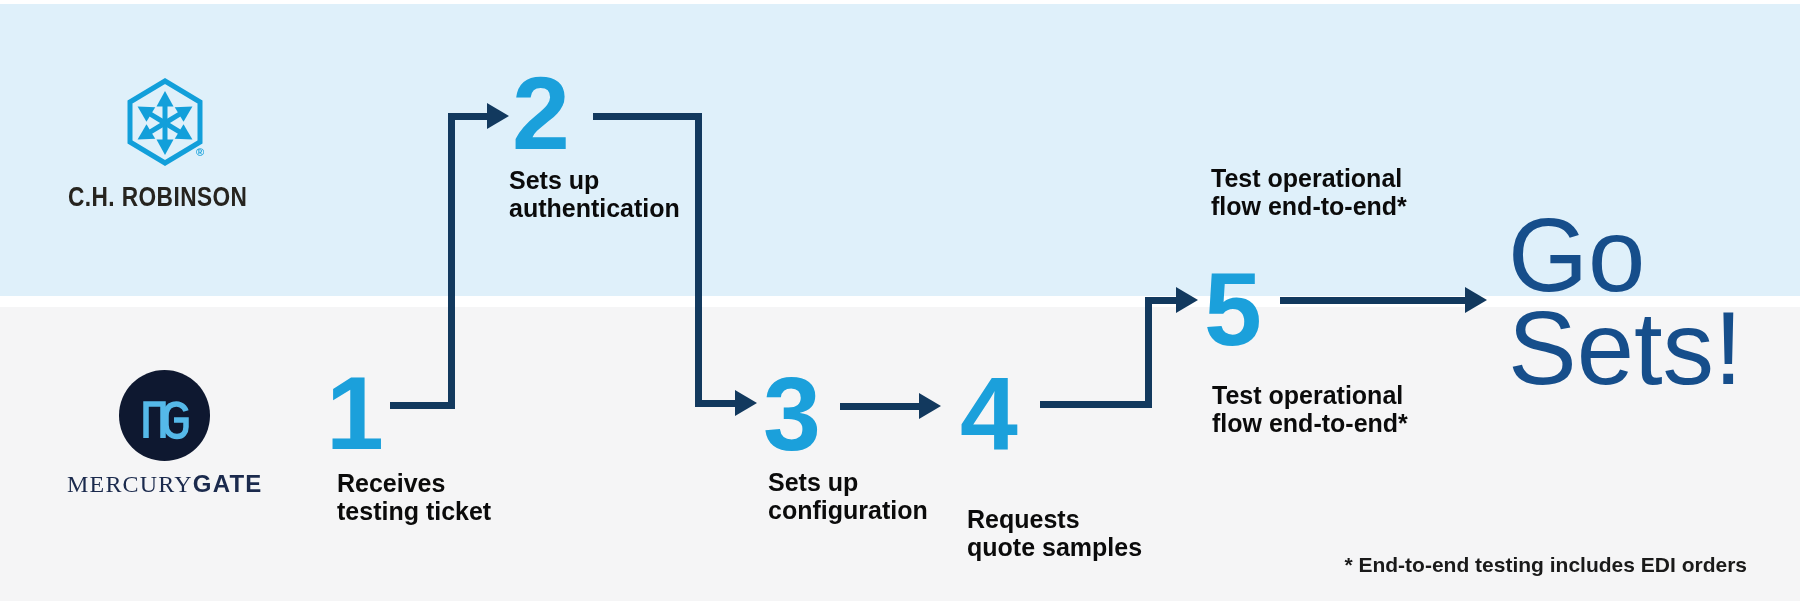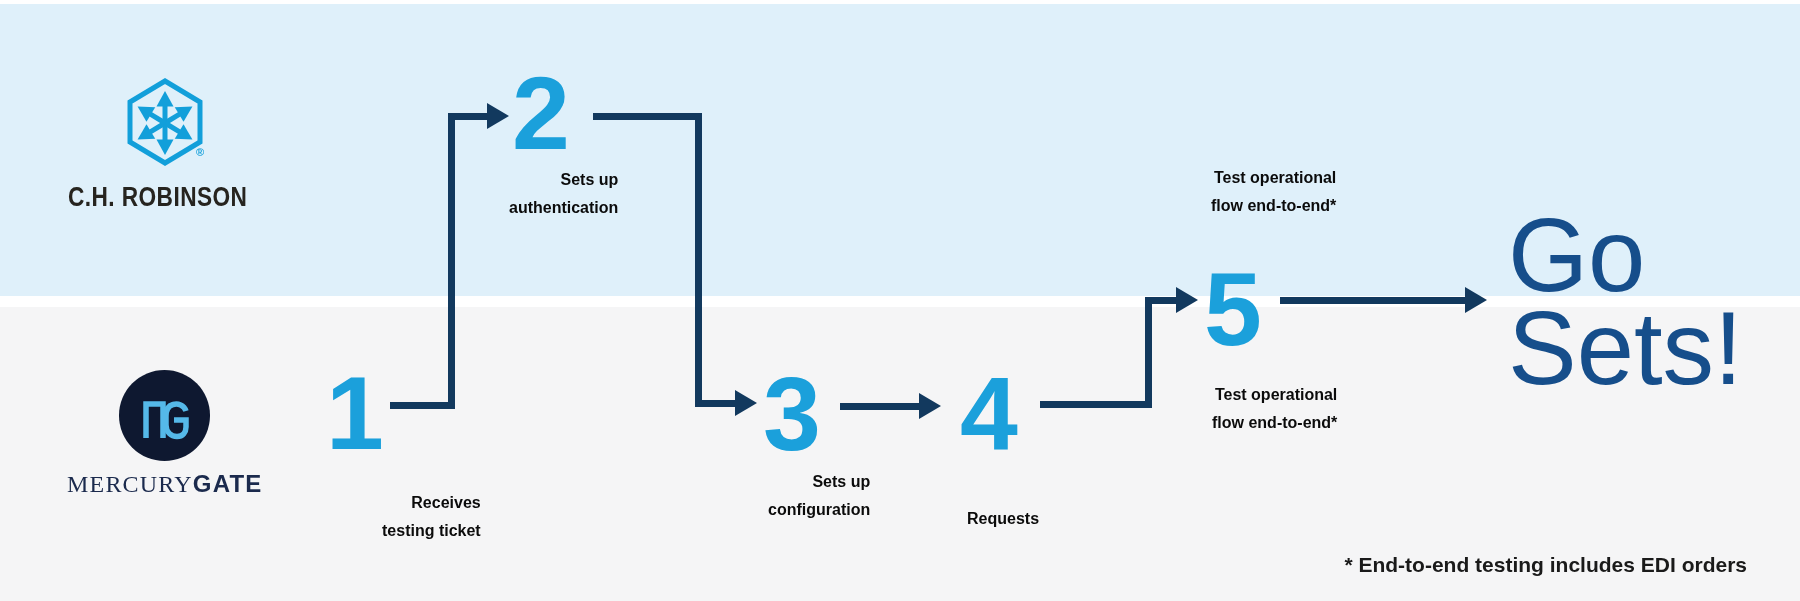--- a/index.html
+++ b/index.html
@@ -19,21 +19,21 @@
   .band-sep{top:296px; height:11px; background:var(--separator);}
   .band-bottom{top:307px; height:294px; background:var(--band-bottom);}
 
   .seg{position:absolute; background:var(--connector);}
   .arr{position:absolute; width:0; height:0;
        border-top:13px solid transparent; border-bottom:13px solid transparent;
        border-left:22px solid var(--connector);}
 
   .num{position:absolute; font-size:104px; line-height:104px; font-weight:700;
        color:var(--step-number); letter-spacing:0;}
-  .lbl{position:absolute; font-size:16px; line-height:28px; font-weight:700; color:var(--label-text);text-align:right;}
+  .lbl{position:absolute; font-size:25px; line-height:28px; font-weight:700; color:var(--label-text);}
   .lbl span{display:block; white-space:nowrap;}
 
   .golive{position:absolute; left:1508px; top:209px; font-size:103px; line-height:93px;
           font-weight:400; color:var(--go-live);}
   .golive span{display:block; white-space:nowrap;}
 
   .footnote{position:absolute; right:53px; top:553px; font-size:21px; line-height:24px;
             font-weight:700; color:var(--footnote-text); white-space:nowrap;}
 
   .chr-logo-svg{position:absolute; left:126px; top:78px;}
@@ -69,21 +69,21 @@
   
   .c5a{left:1280px; top:297px; width:185px; height:7px;}
   .c5h{left:1465px; top:287px;}
 
   .n1{left:326px; top:361px;}
   .n2{left:512px; top:61px;}
   .n3{left:763px; top:362px;}
   .n4{left:960px; top:362px;}
   .n5{left:1204px; top:257px;}
 
-  .l1{left:337px; top:489px;margin-left:45px;}
+  .l1{left:337px; top:469px;}
   .l2{left:509px; top:166px;}
   .l3{left:768px; top:468px;}
   .l4{left:967px; top:473px;margin-top:32px;}
   .l5t{left:1211px; top:164px;}
   .l5b{left:1212px; top:381px;}
 </style>
 </head>
 <body>
 
 <div class="canvas">
@@ -150,20 +150,21 @@
   <div class="lbl l2">
     <span>Sets up</span>
     <span>authentication</span>
   </div>
   <div class="lbl l3">
     <span>Sets up</span>
     <span>configuration</span>
   </div>
   <div class="lbl l4">
     <span>Requests</span>
+    <span>quote samples</span>
   </div>
   <div class="lbl l5t">
     <span>Test operational</span>
     <span>flow end-to-end*</span>
   </div>
   <div class="lbl l5b">
     <span>Test operational</span>
     <span>flow end-to-end*</span>
   </div>
 

